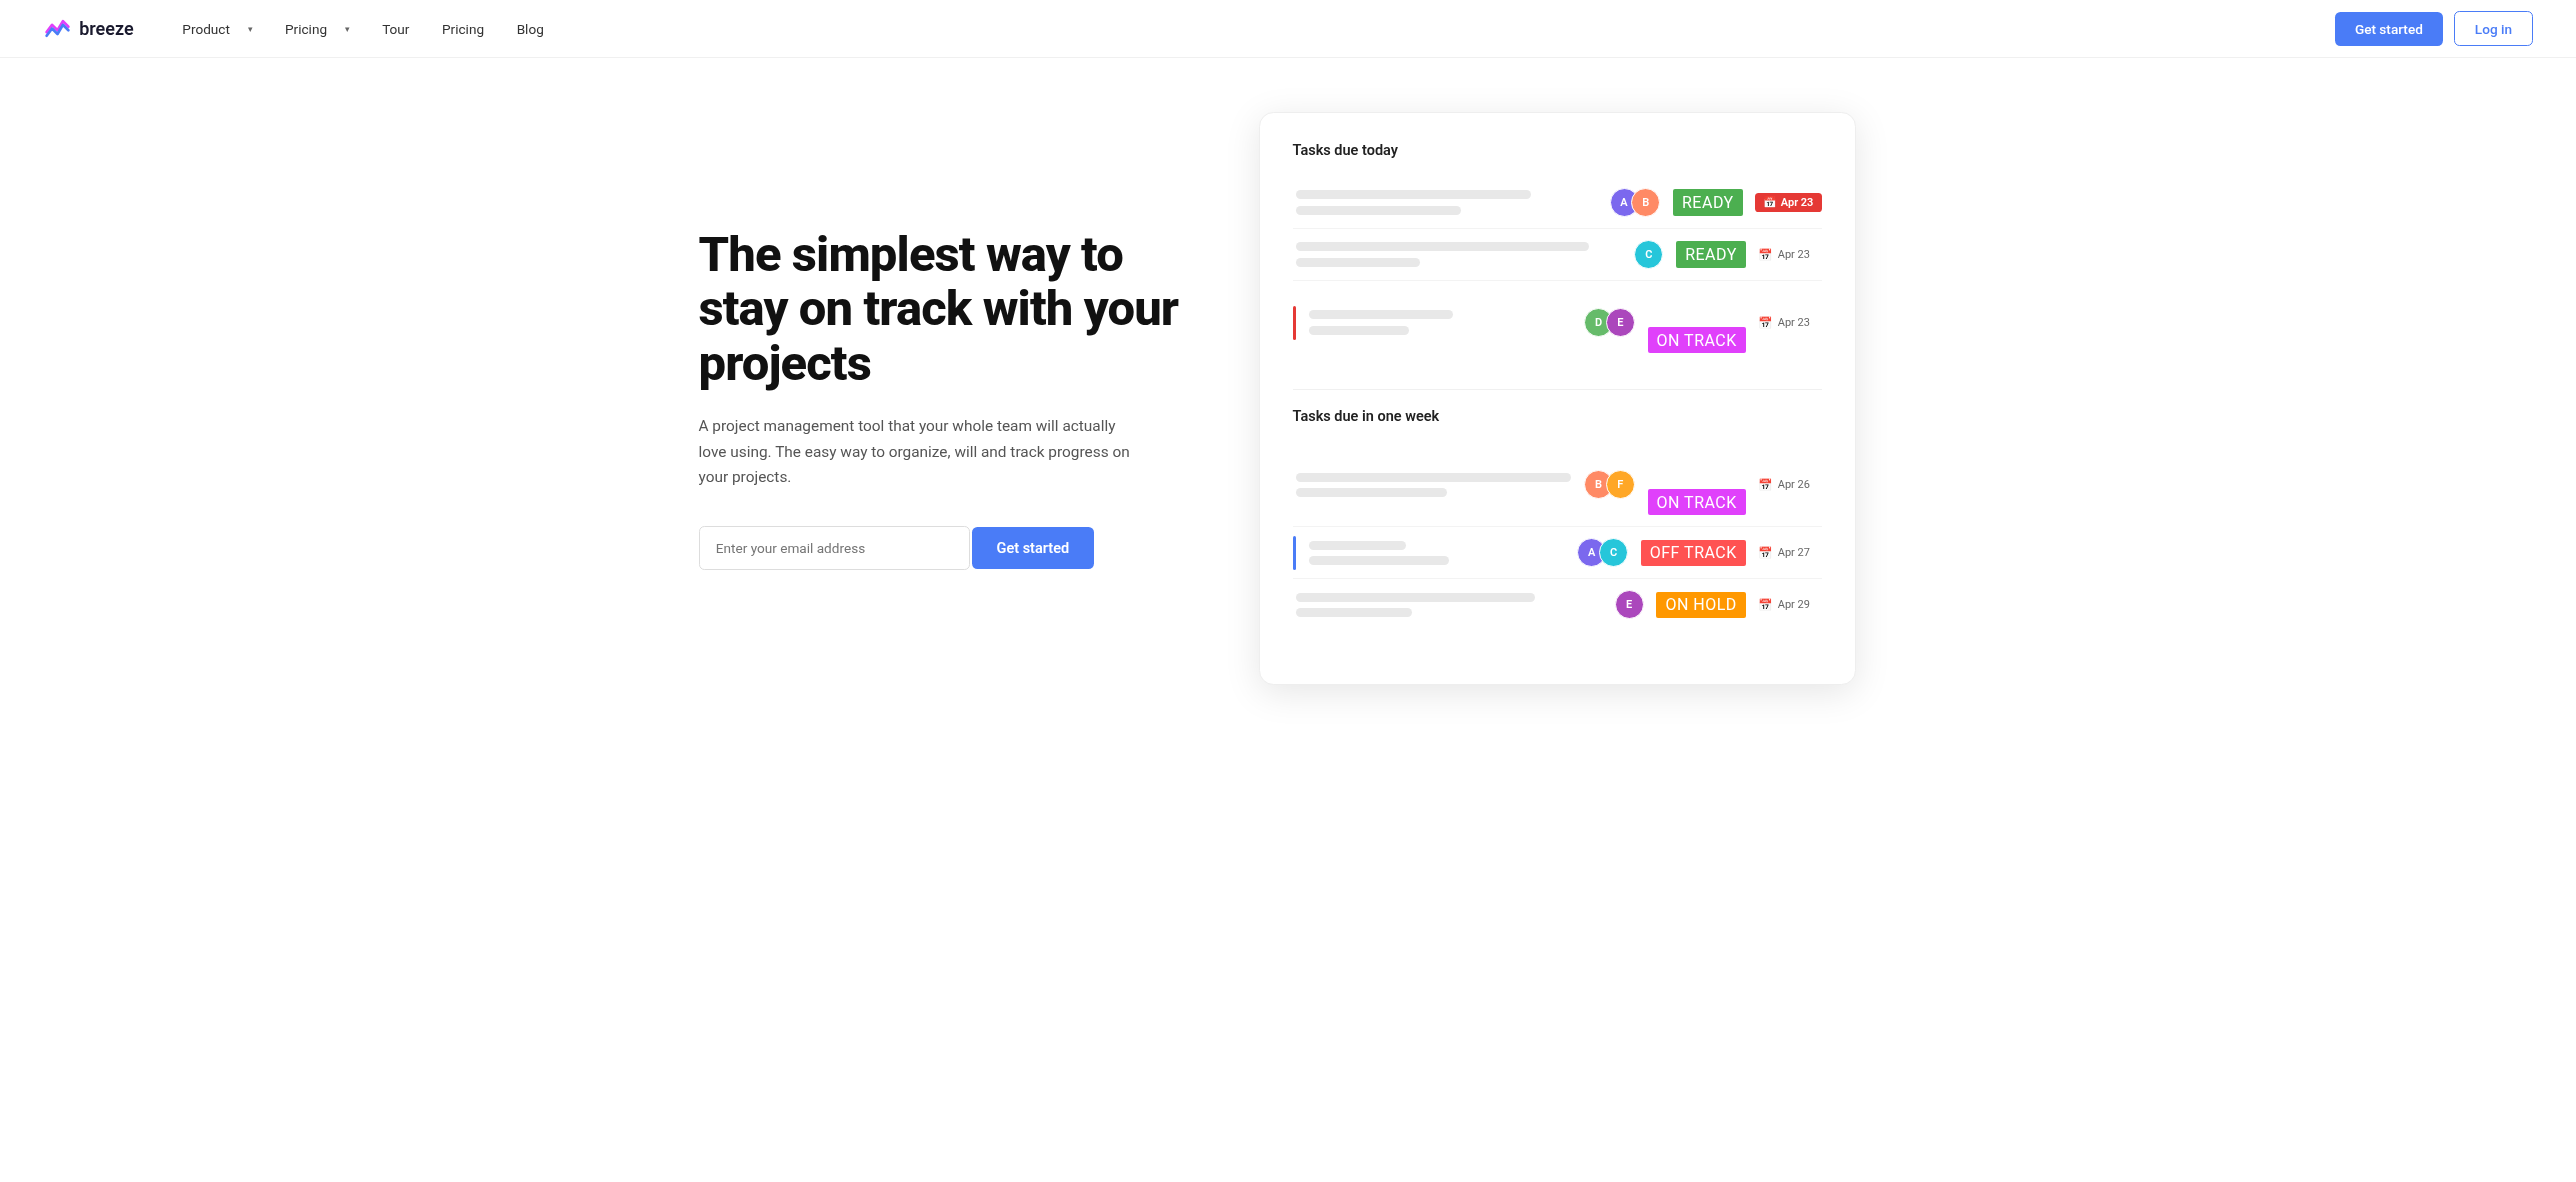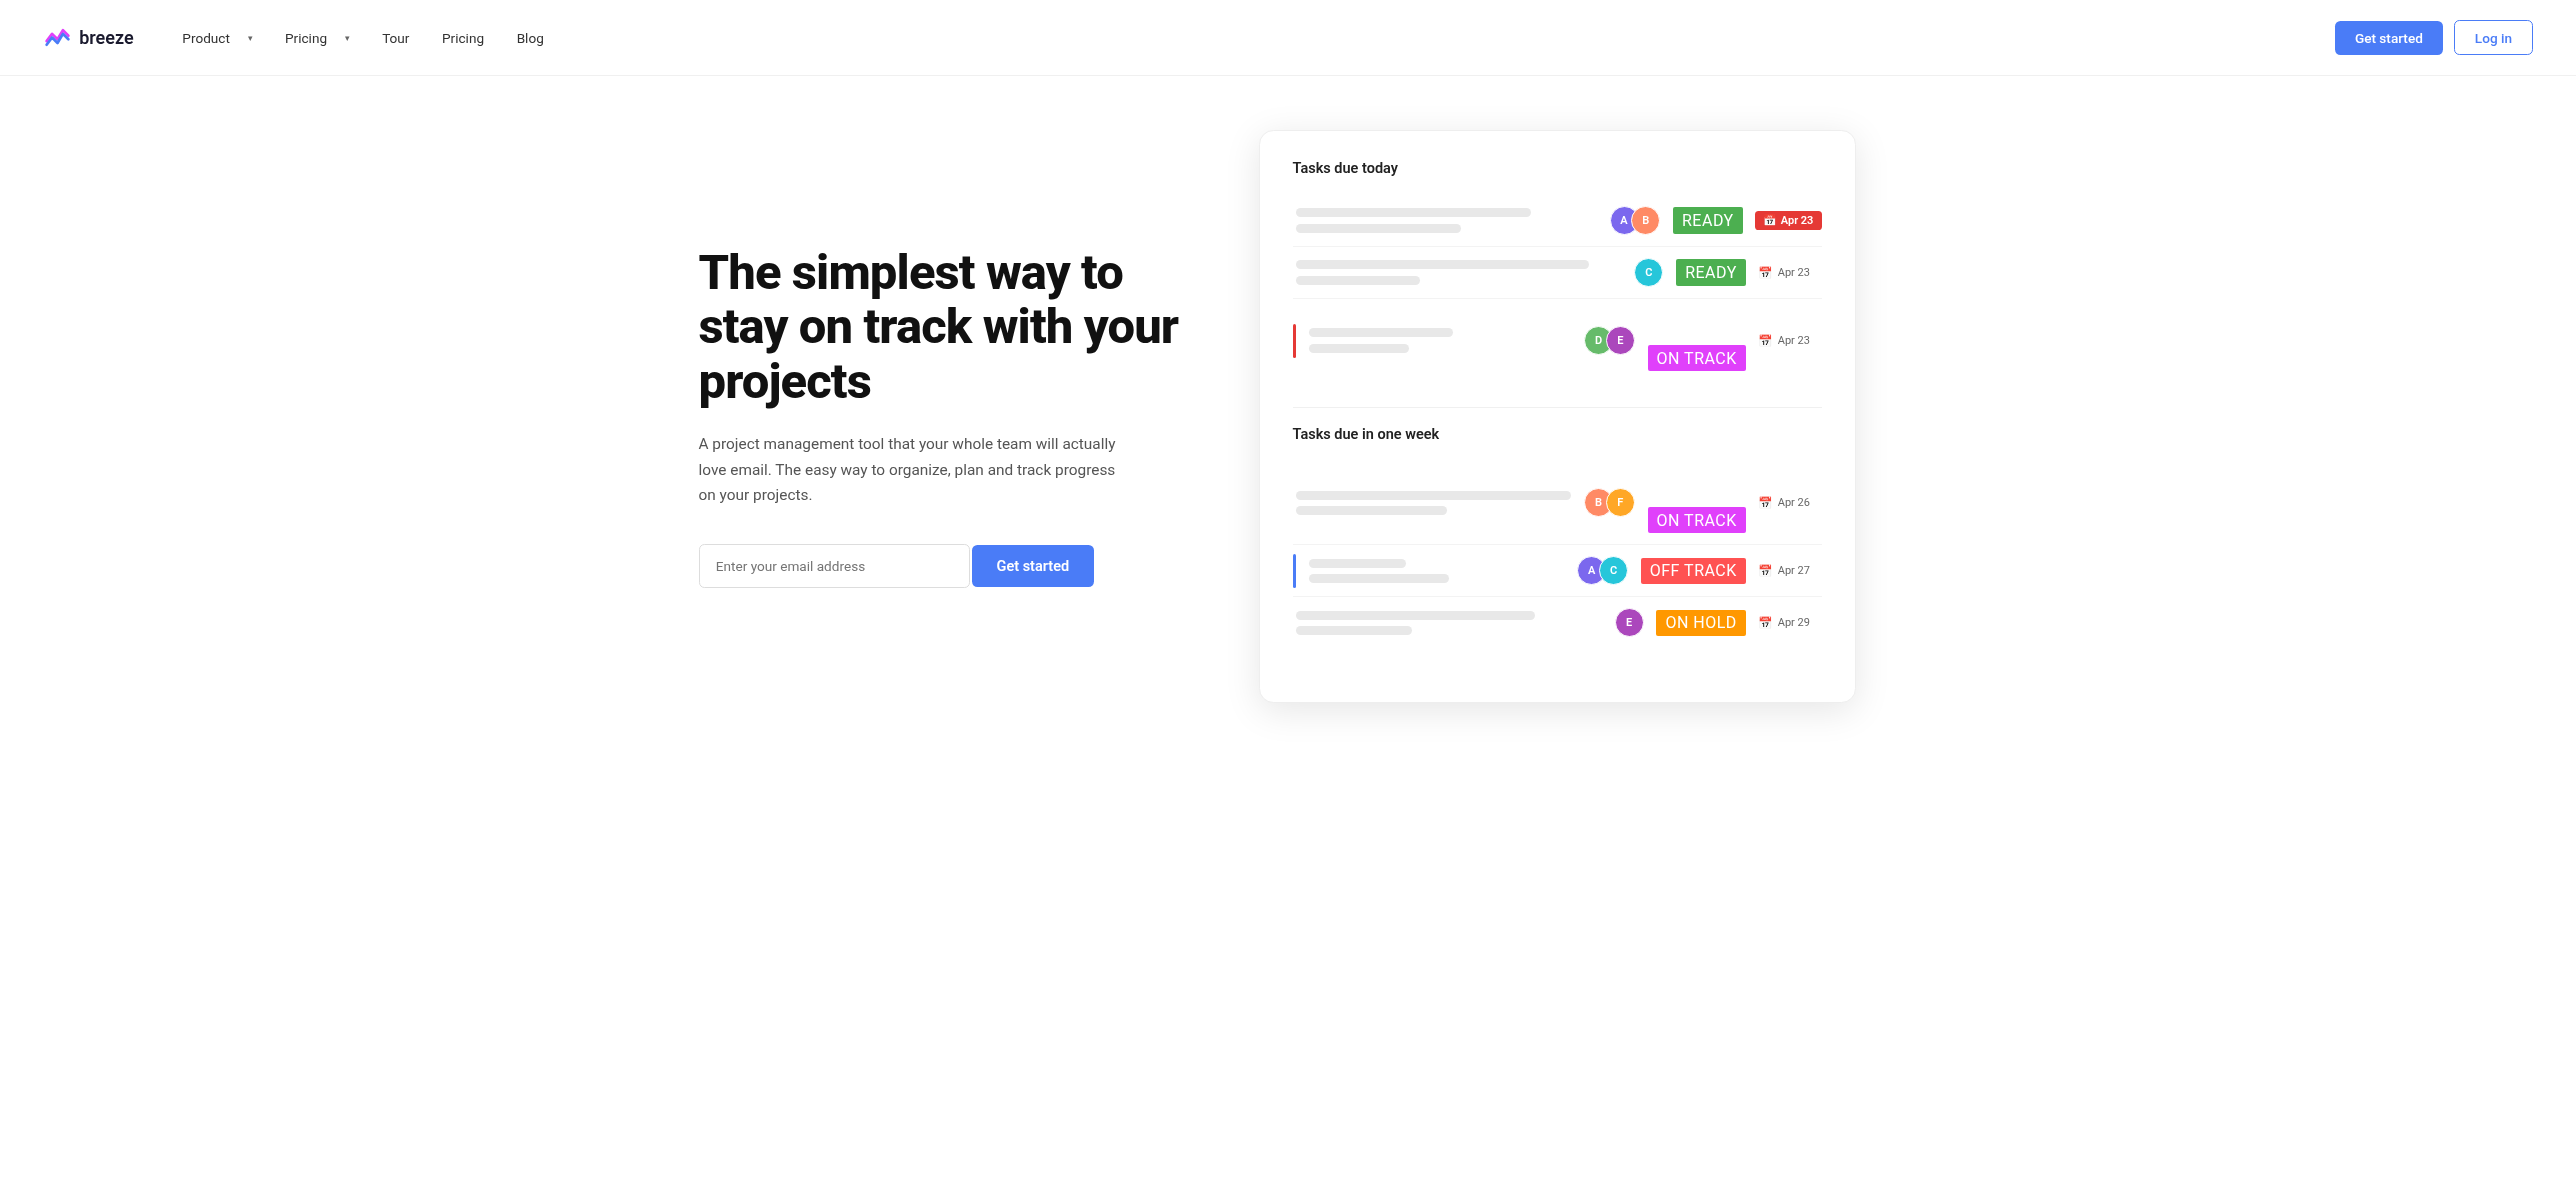--- a/index.html
+++ b/index.html
@@ -8,21 +8,21 @@
       background: #fff;
       color: #1a1a2e;
       min-height: 100vh;
     }
 
     
     nav {
       display: flex;
       align-items: center;
       padding: 0 43px;
-      height: 76px;
+      height: 58px;
       border-bottom: 0.9px solid #f0f0f0;
       background: #fff;
       position: sticky;
       top: 0;
       z-index: 100;
     }
     .nav-logo {
       display: flex;
       align-items: center;
       gap: 7.2px;
@@ -300,21 +300,21 @@
 
   <div class="nav-actions">
     <button class="btn-get-started">Get started</button>
     <button class="btn-login">Log in</button>
   </div>
 </nav>
 
 <section class="hero">
   <div class="hero-left">
     <h1 class="hero-title">The simplest way to stay on track with your projects</h1>
-    <p class="hero-subtitle">A project management tool that your whole team will actually love email. The easy way to organize, plan and track progress on your projects.</p>
+    <p class="hero-subtitle">A project management tool that your whole team will actually love using. The easy way to organize, will and track progress on your projects.</p>
     <div class="hero-form">
       <input class="hero-email-input" type="email" placeholder="Enter your email address" style="">
       <button class="btn-hero-started">Get started</button>
     </div>
   </div>
 
   <div class="hero-right">
     <div class="dashboard-card">
 
       <div class="section-title">Tasks due today</div>

